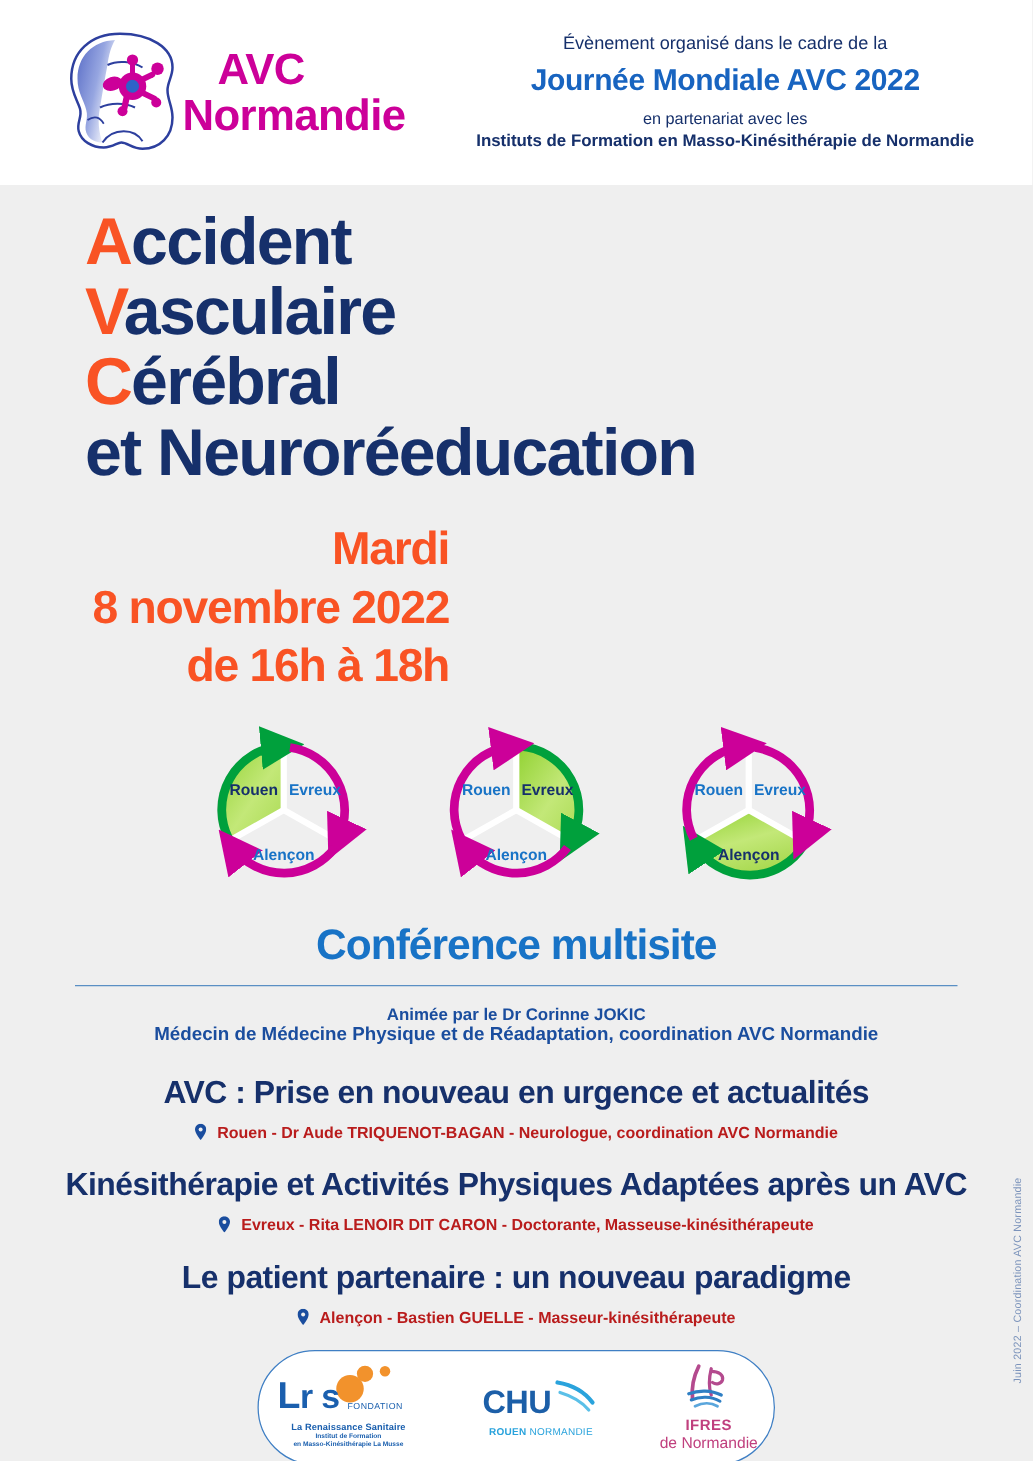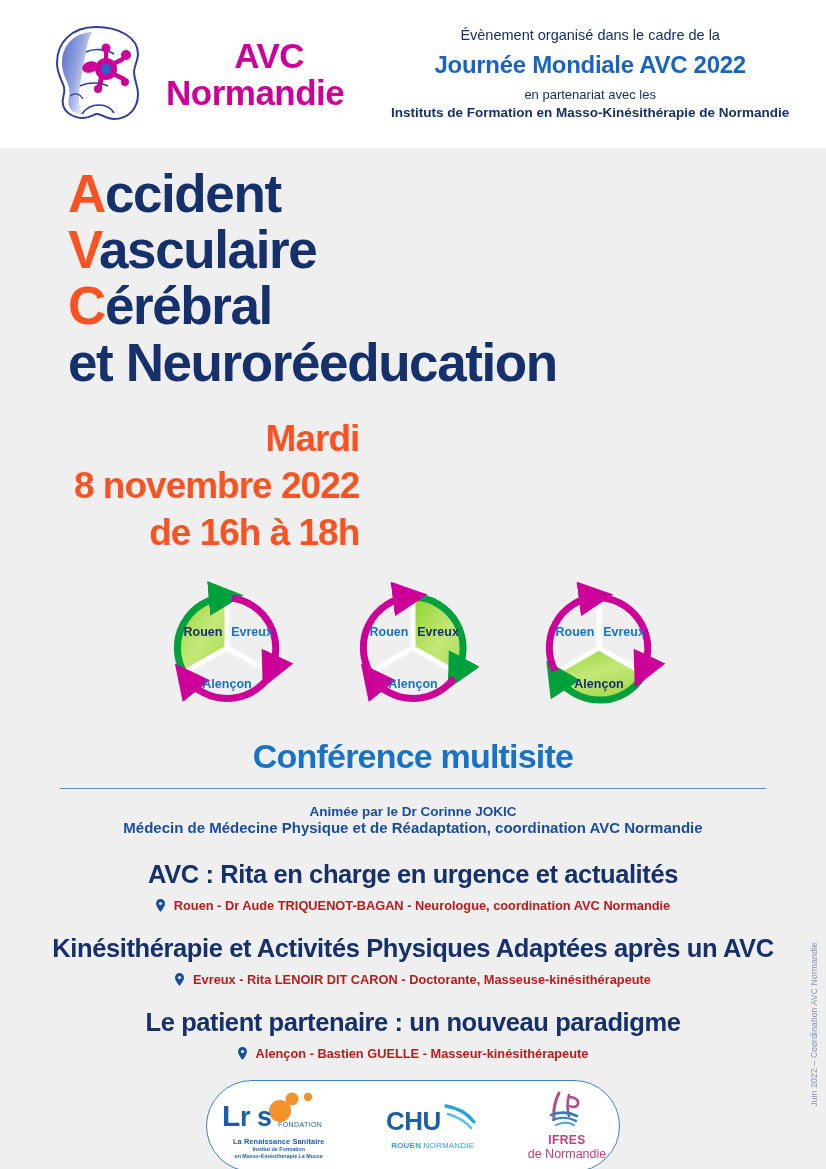--- a/index.html
+++ b/index.html
@@ -15,21 +15,21 @@
 
   
   .header {
     background:#ffffff;
     height:148px;
     display:flex;
     align-items:center;
     padding:0 30px 0 50px;
     position:relative;
   }
-  .brand { display:flex; align-items:center; gap:20px; flex:0 0 auto;text-align:center; }
+  .brand { display:flex; align-items:center; gap:0; flex:0 0 auto; }
   .brain-logo { width:96px; height:104px; flex:0 0 auto; }
   .brand-name {
     color:#cc0099;
     font-weight:bold;
     font-size:35px;
     line-height:1.06;
     letter-spacing:-0.5px;
   }
   .brand-name .l1 { display:block; padding-left:28px; }
   .brand-name .l2 { display:block; }
@@ -303,21 +303,21 @@
 </div>
 
 <div class="conf-title">Conférence multisite</div>
 <div class="rule"></div>
 <div class="host-line">Animée par le Dr Corinne JOKIC</div>
 <div class="host-sub">Médecin de Médecine Physique et de Réadaptation, coordination AVC Normandie</div>
 
 <div class="talks">
 
   <div class="talk">
-    <div class="talk-title">AVC : Rita en charge en urgence et actualités</div>
+    <div class="talk-title">AVC : Prise en nouveau en urgence et actualités</div>
     <div class="talk-meta">
       <svg class="pin-icon" viewBox="0 0 9 13">
         <path d="M4.5 0 C2 0 0 2 0 4.5 C0 7.6 4.5 13 4.5 13 C4.5 13 9 7.6 9 4.5 C9 2 7 0 4.5 0 Z" fill="#1a4d9e"></path>
         <circle cx="4.5" cy="4.5" r="1.6" fill="#efefef"></circle>
       </svg>
       <span>Rouen - Dr Aude TRIQUENOT-BAGAN - Neurologue, coordination AVC Normandie</span>
     </div>
   </div>
 
   <div class="talk">

